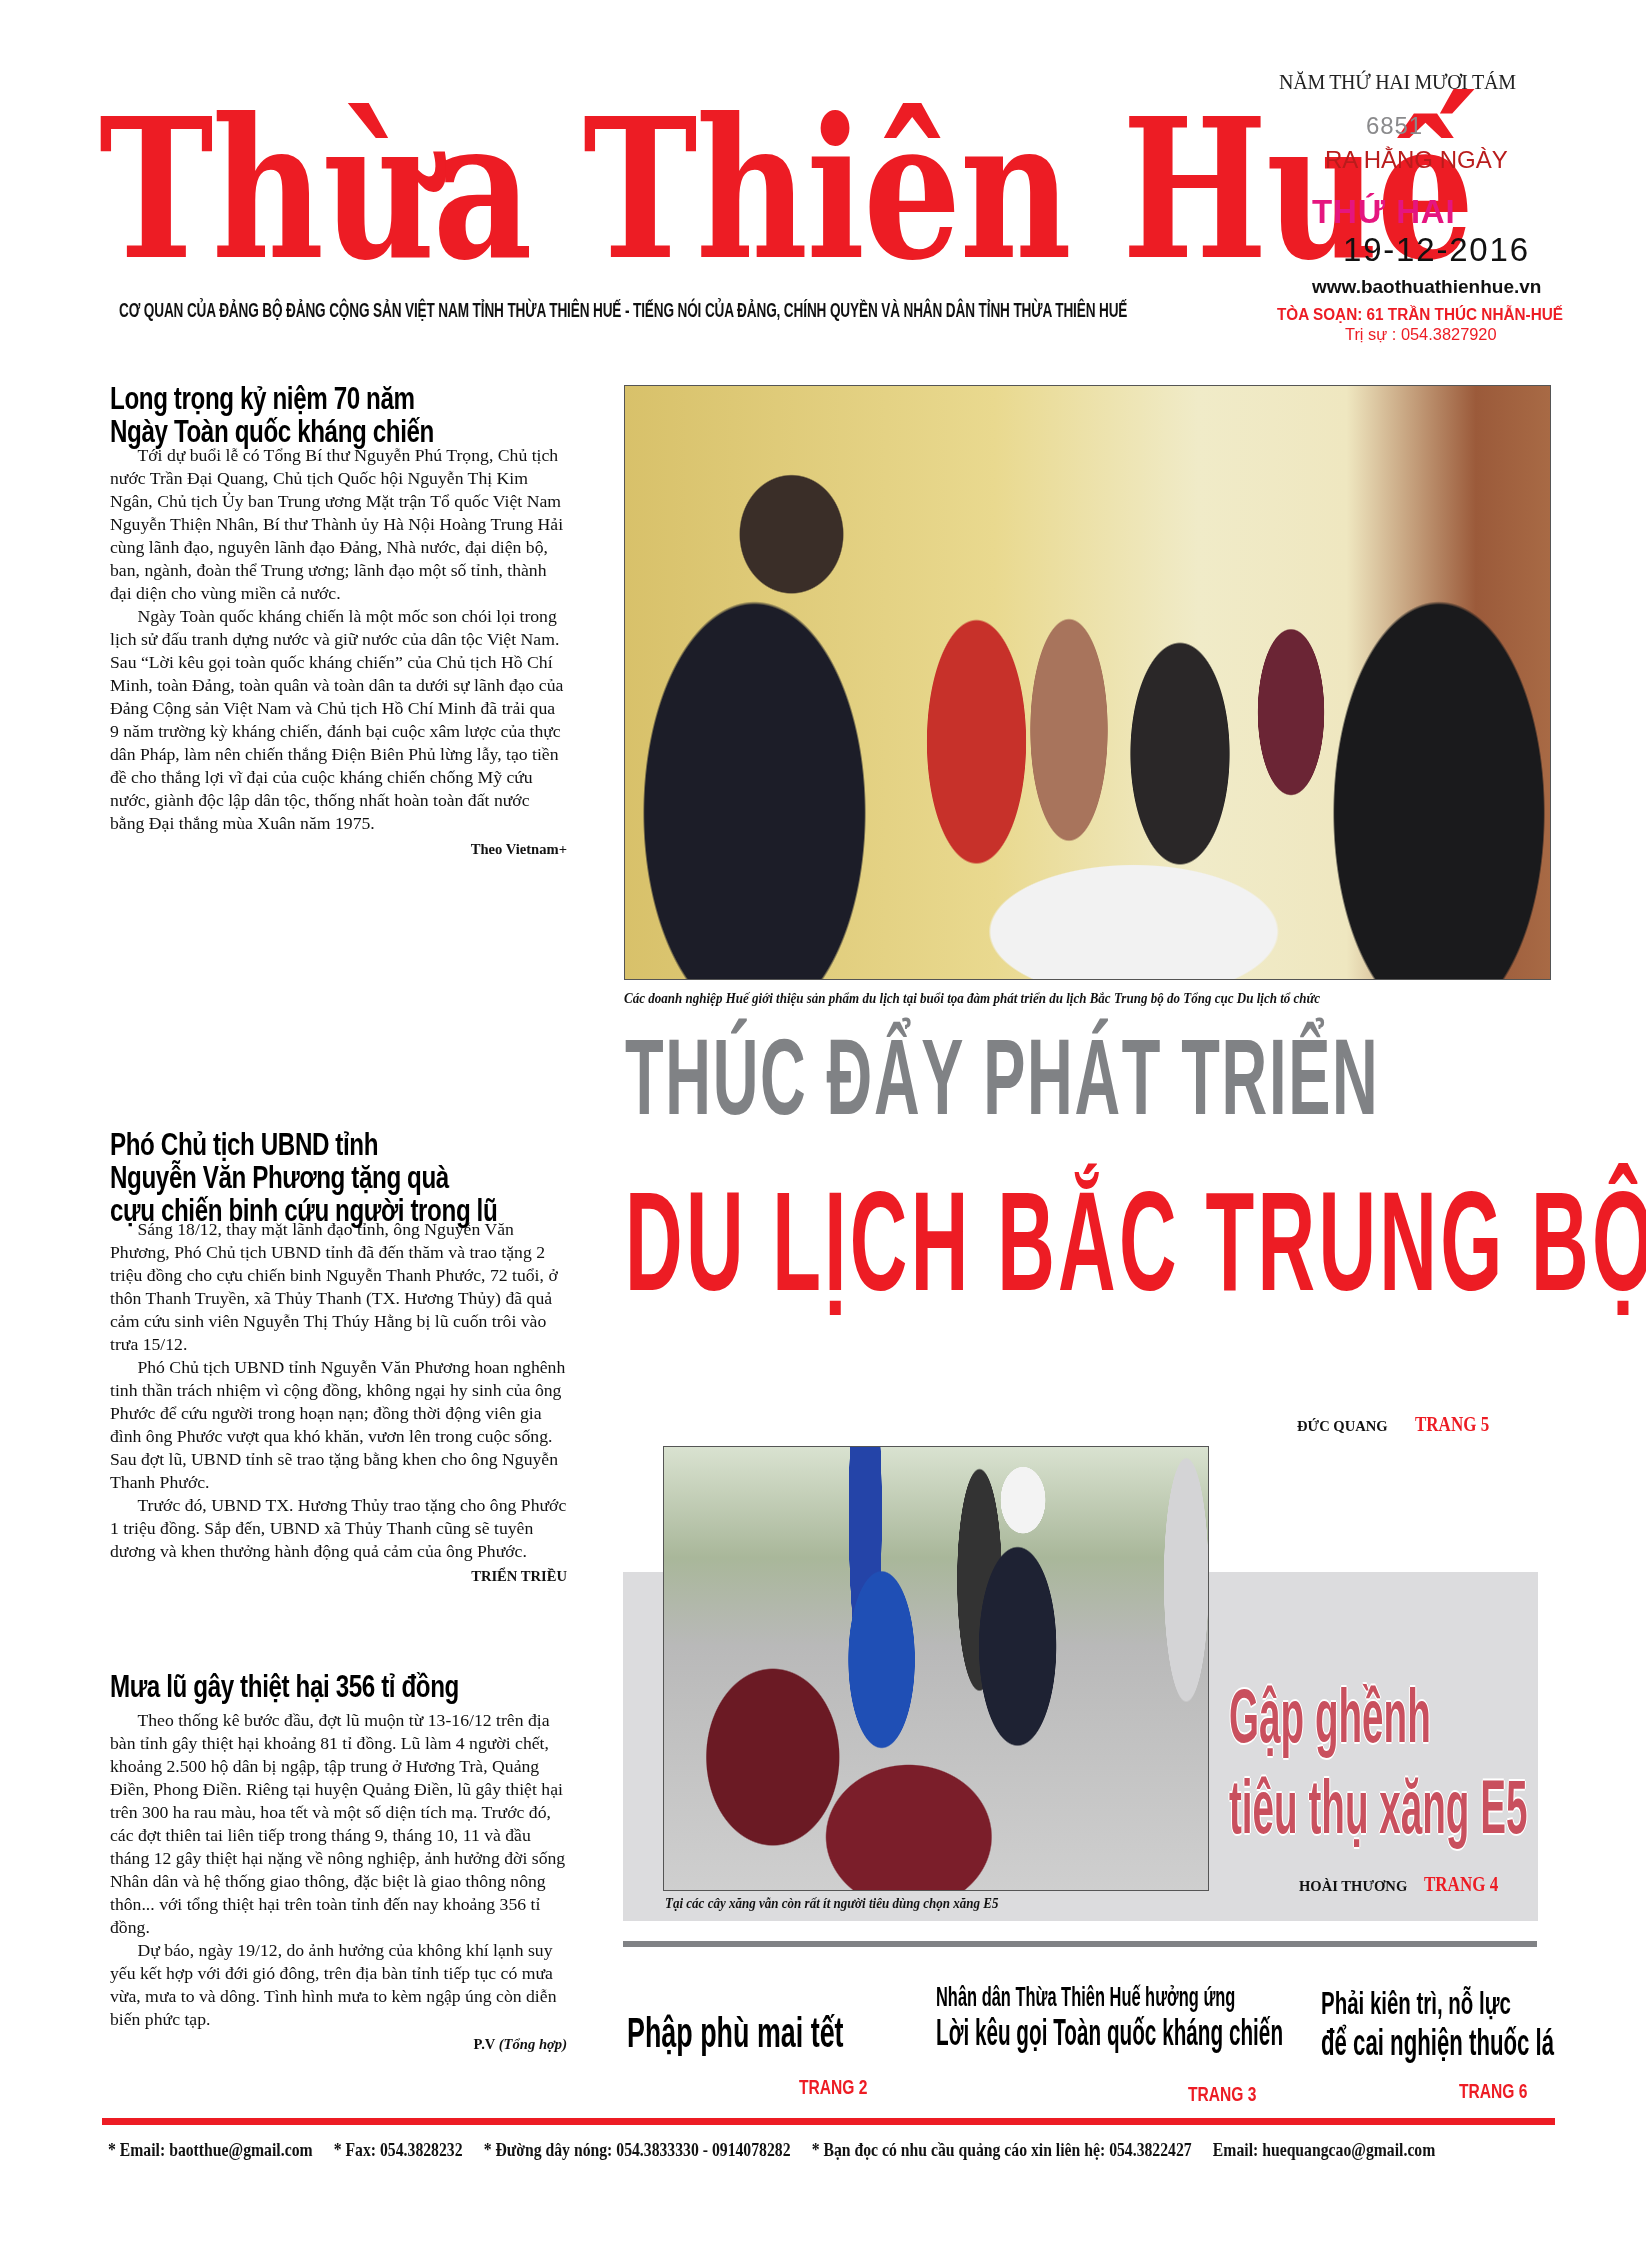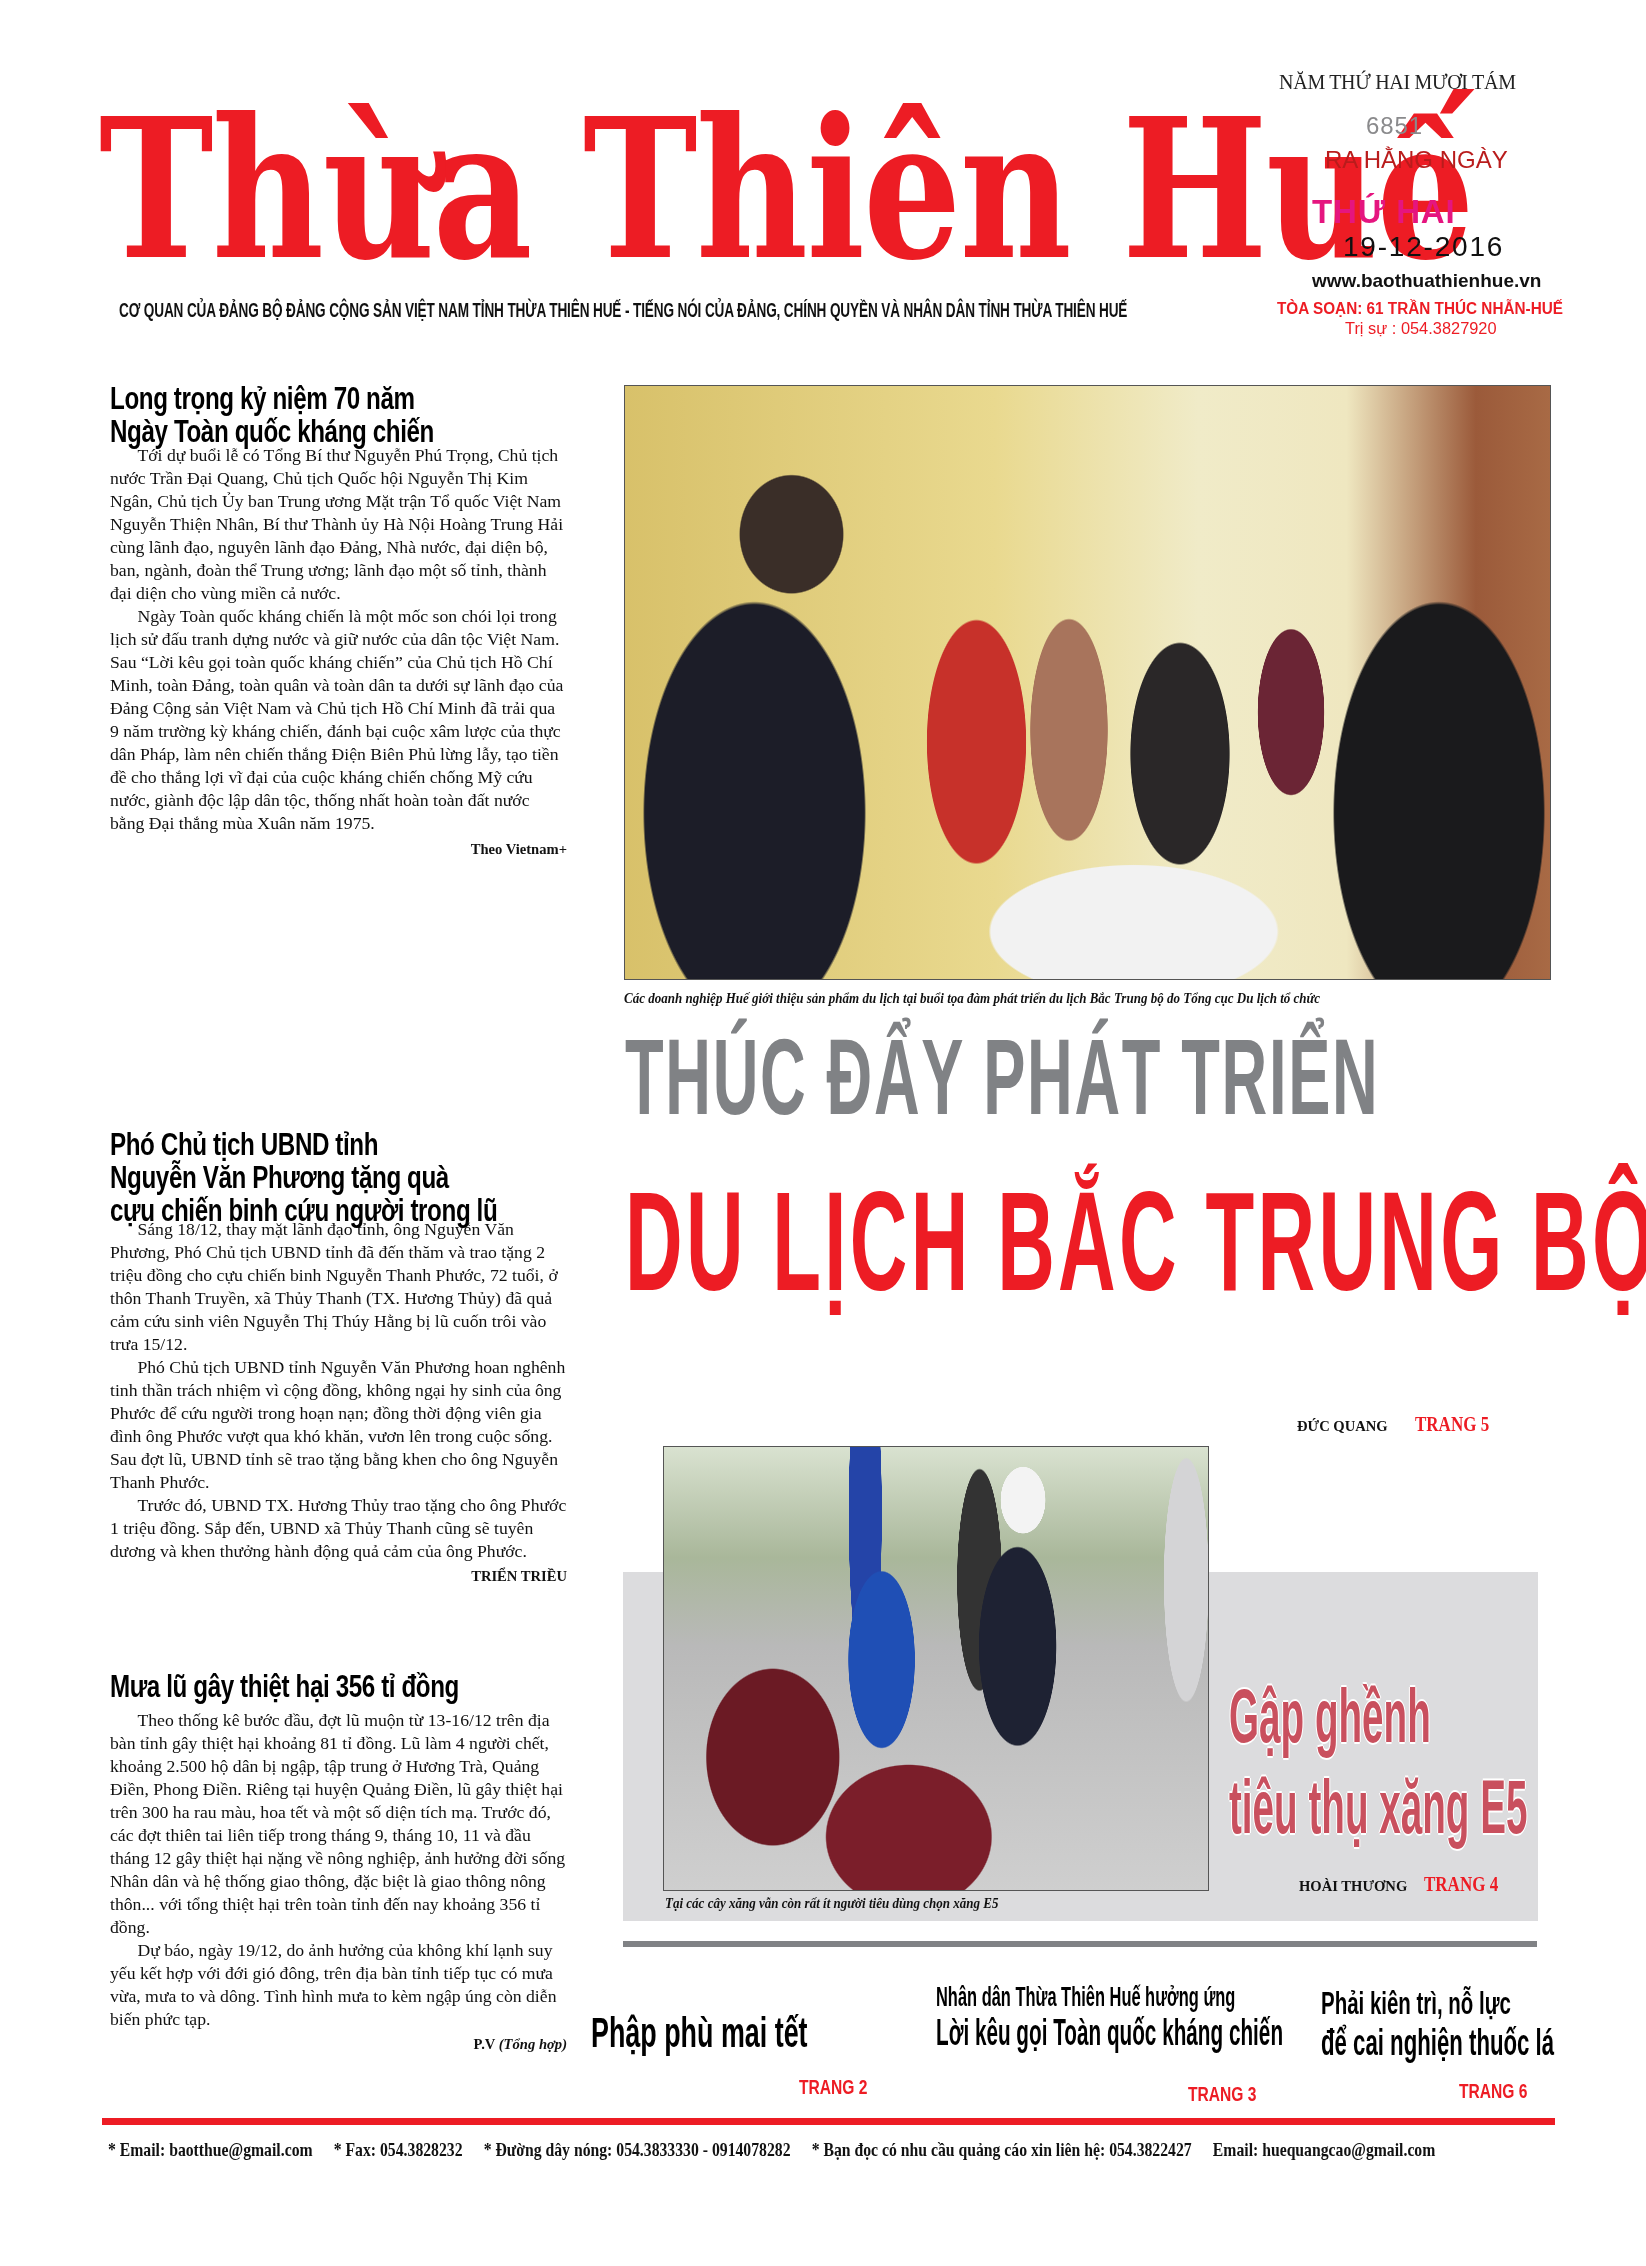--- a/index.html
+++ b/index.html
@@ -19,21 +19,21 @@
     left: 119px; top: 299px; width: 1151px; height: 25.6px;
     font-family: "Liberation Sans", sans-serif; font-weight: bold; font-size: 20px;
     white-space: nowrap; transform: scaleX(0.68); transform-origin: left center; color: #111;
     letter-spacing: -0.2px;
   }
   .issue-box { left: 1270px; top: 71px; width: 311px; height: 274px; text-align: center; }
   .issue-year { font-family: "Liberation Serif", serif; font-size: 20px; color: #222; text-align:left; padding-left: 9.1px; letter-spacing: -0.3px; }
   .issue-num { font-family: "Liberation Sans", sans-serif; font-weight: normal; font-size: 24px; color: #8a8a8c; margin-top: 18.3px; padding-left: 0px; text-align:left; margin-left: 96px; letter-spacing: 0.9px;}
   .issue-freq { font-family: "Liberation Sans", sans-serif; font-size: 24px; color: #b91c1c; margin-top: 5.5px; text-align:left; margin-left: 55px;}
   .issue-day { font-family: "Liberation Sans", sans-serif; font-weight: bold; font-size: 33px; color: #e5157f; margin-top: 19px; text-align:left; margin-left: 42px; letter-spacing: 0.9px;}
-  .issue-date { font-family: "Liberation Sans", sans-serif; font-size: 28px; color: #111; margin-top: 0px; text-align:left; margin-left: 73px; letter-spacing: 1.8px;}
+  .issue-date { font-family: "Liberation Sans", sans-serif; font-size: 33px; color: #111; margin-top: 0px; text-align:left; margin-left: 73px; letter-spacing: 1.8px;}
   .issue-web { font-family: "Liberation Sans", sans-serif; font-weight: bold; font-size: 19px; color: #111; margin-top: 7.3px; text-align:left; margin-left: 42px;}
   .issue-addr { font-family: "Liberation Sans", sans-serif; font-weight: bold; font-size: 17.4px; color: #ed1c24; margin-top: 5.5px; text-align:left; margin-left: 7.3px; transform: scaleX(0.88); transform-origin:left center; white-space:nowrap;}
   .issue-tel { font-family: "Liberation Sans", sans-serif; font-size: 16.4px; color: #ed1c24; text-align:left; margin-left: 75px; }
 
   
   .col-left { left: 110px; width: 457px; }
   .art-title {
     font-family: "Liberation Sans", sans-serif; font-weight: bold; font-size: 31px;
     line-height: 33px; color: #000; transform: scaleX(0.78); transform-origin: left top;
     width: 585px; letter-spacing: -0.5px;
@@ -195,21 +195,21 @@
   <div>tiêu thụ xăng E5</div>
 </div>
 <div class="abs" style="left:1299px; top:1873px; white-space:nowrap;">
   <span class="credit">HOÀI THƯƠNG</span>
   <span style="display:inline-block;width:9.1px;"></span>
   <span class="credit-page">TRANG 4</span>
 </div>
 
 <div class="abs gray-rule"></div>
 
-<div class="abs" style="left:591px; top:2008px;">
+<div class="abs" style="left:627px; top:2008px;">
   <div class="teaser-title" style="font-size:42px; line-height:49px; transform:scaleX(0.64);">Phập phù mai tết</div>
 </div>
 <div class="abs teaser-page" style="left:799px; top:2076px;">TRANG 2</div>
 
 <div class="abs" style="left:936px; top:1981px;">
   <div class="teaser-title" style="font-size:27.4px; line-height:31px; transform:scaleX(0.60);">Nhân dân Thừa Thiên Huế hưởng ứng</div>
   <div class="teaser-title" style="font-size:37px; line-height:42px; transform:scaleX(0.56);">Lời kêu gọi Toàn quốc kháng chiến</div>
 </div>
 <div class="abs teaser-page" style="left:1188px; top:2083px;">TRANG 3</div>
 

